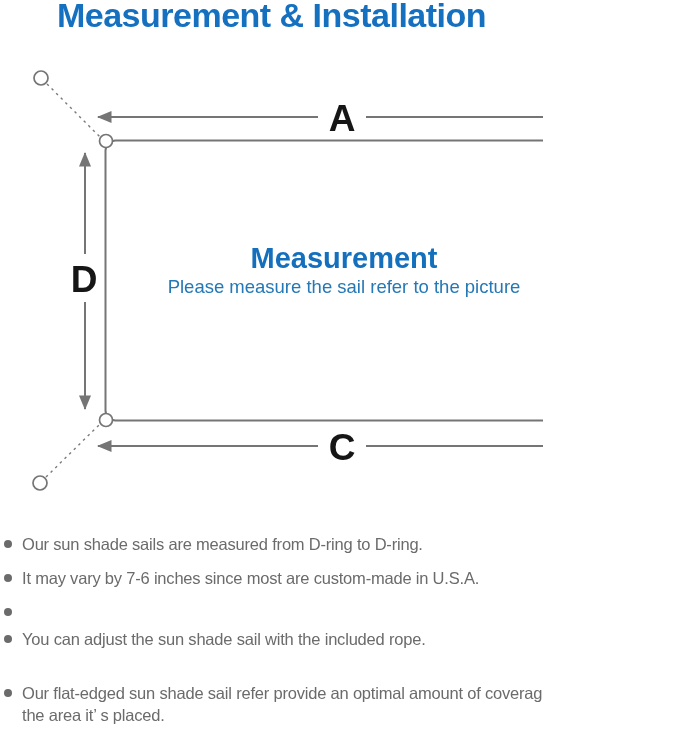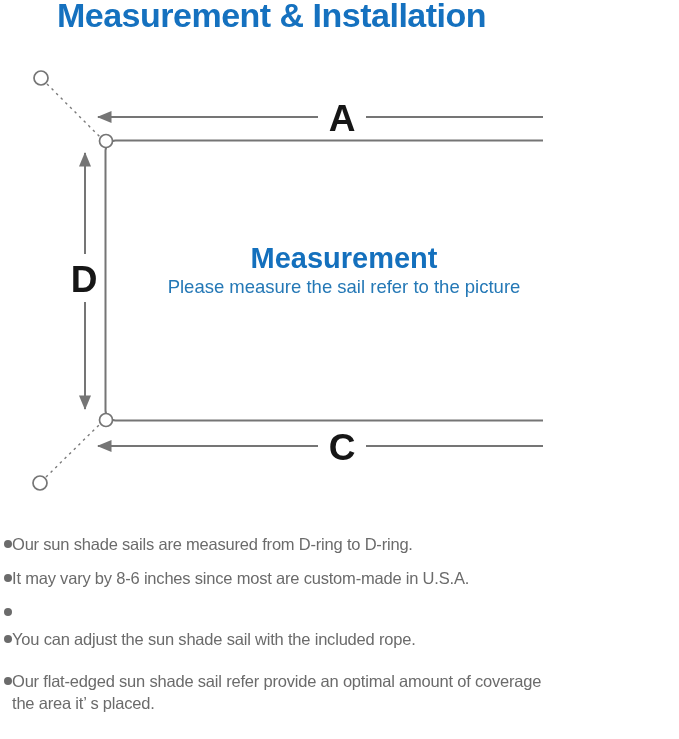--- a/index.html
+++ b/index.html
@@ -26,24 +26,24 @@
   }
   .diagram .center-subtitle{
     font-family:"Liberation Sans",sans-serif;font-size:18.5px;
     fill:#2478b6;text-anchor:middle;
   }
   .notes{
     position:absolute;top:533px;left:4px;width:672px;
     list-style:none;margin:0;padding:0;
   }
   .notes li{
-    display:flex;align-items:flex-start;
+    display:flex;align-items:flex-start;gap:10px;
     margin:0 0 12px 0;
   }
-  .notes li.gap-lg{margin-bottom:20px;}
+  .notes li.gap-lg{margin-bottom:32px;}
   .dot{
     flex:0 0 auto;width:8px;height:8px;border-radius:50%;
     background:#6b6b6b;margin-top:7px;
   }
   .note-text{
     color:#6b6b6b;font-size:16.5px;line-height:22px;letter-spacing:-0.2px;
     white-space:pre-line;
   }
 </style>
 </head>
@@ -97,21 +97,21 @@
     <text class="center-subtitle" x="344" y="293">Please measure the sail refer to the picture</text>
   </svg>
 
   <ul class="notes">
     <li>
       <span class="dot"></span>
       <span class="note-text">Our sun shade sails are measured from D-ring to D-ring.</span>
     </li>
     <li>
       <span class="dot"></span>
-      <span class="note-text">It may vary by 8-6 inches since most are custom-made in U.S.A.</span>
+      <span class="note-text">It may vary by 7-6 inches since most are custom-made in U.S.A.</span>
     </li>
     <li>
       <span class="dot"></span>
     </li>
     <li class="gap-lg">
       <span class="dot"></span>
       <span class="note-text">You can adjust the sun shade sail with the included rope.</span>
     </li>
     <li>
       <span class="dot"></span>

